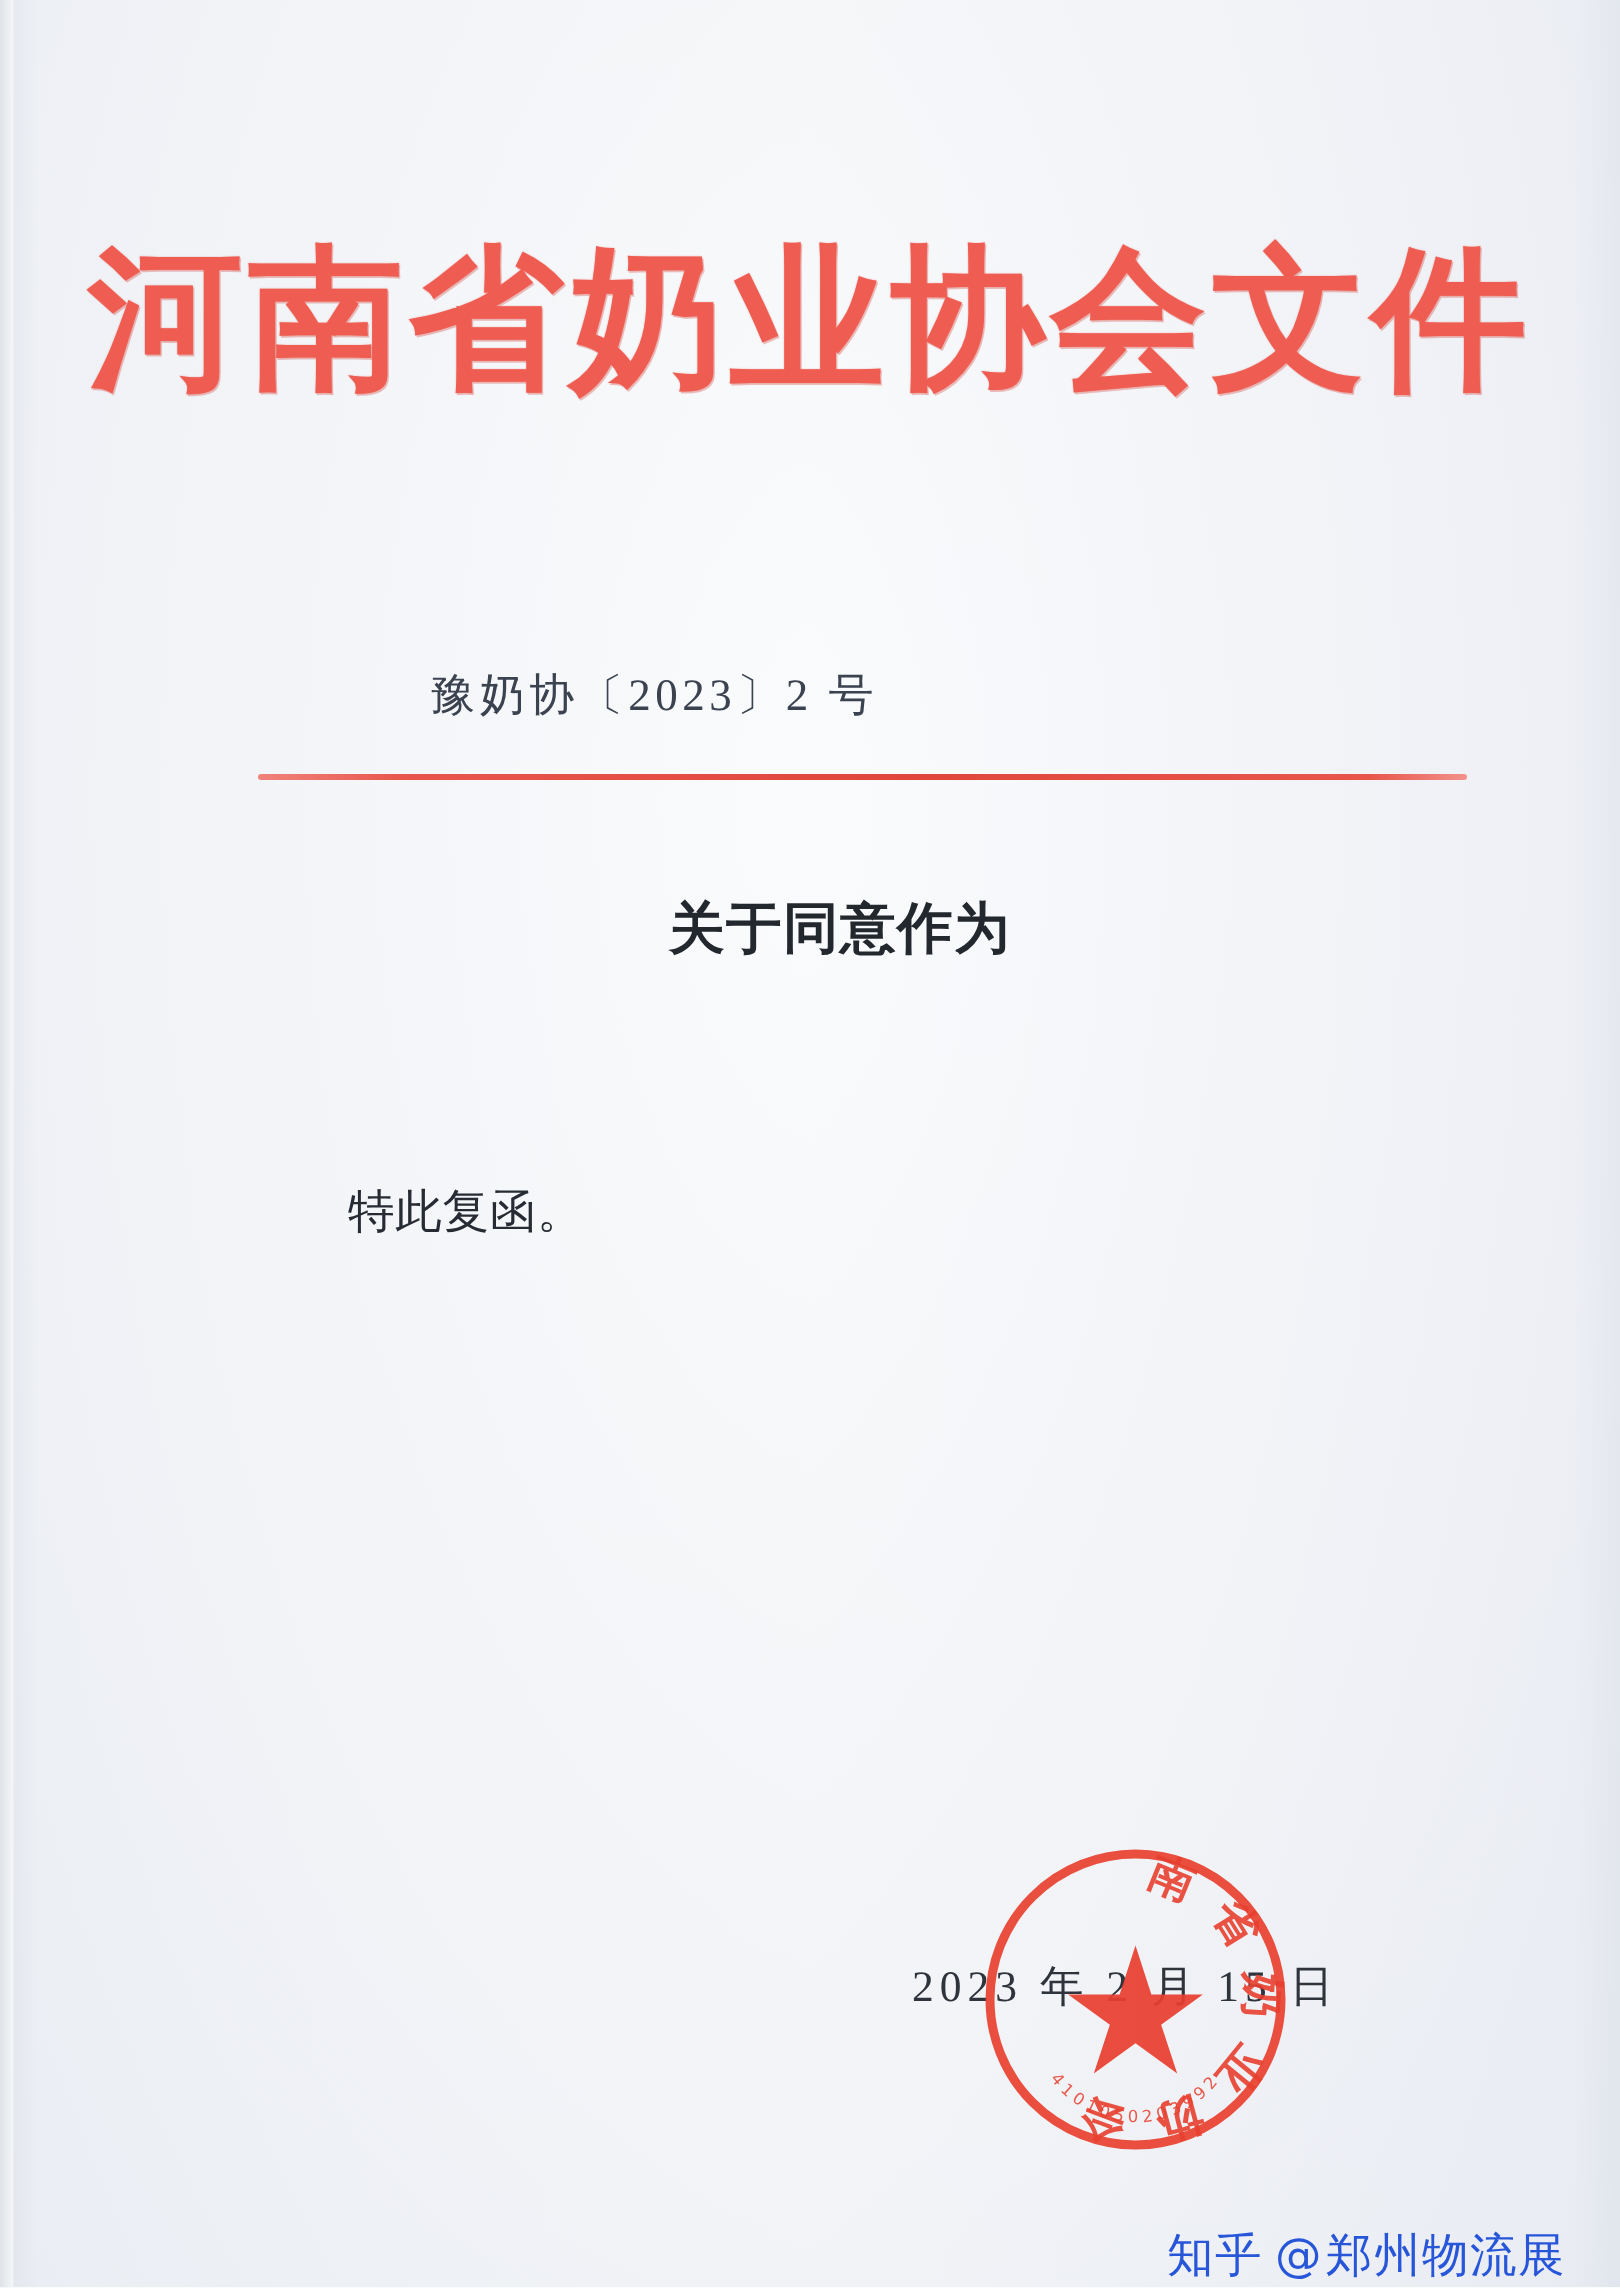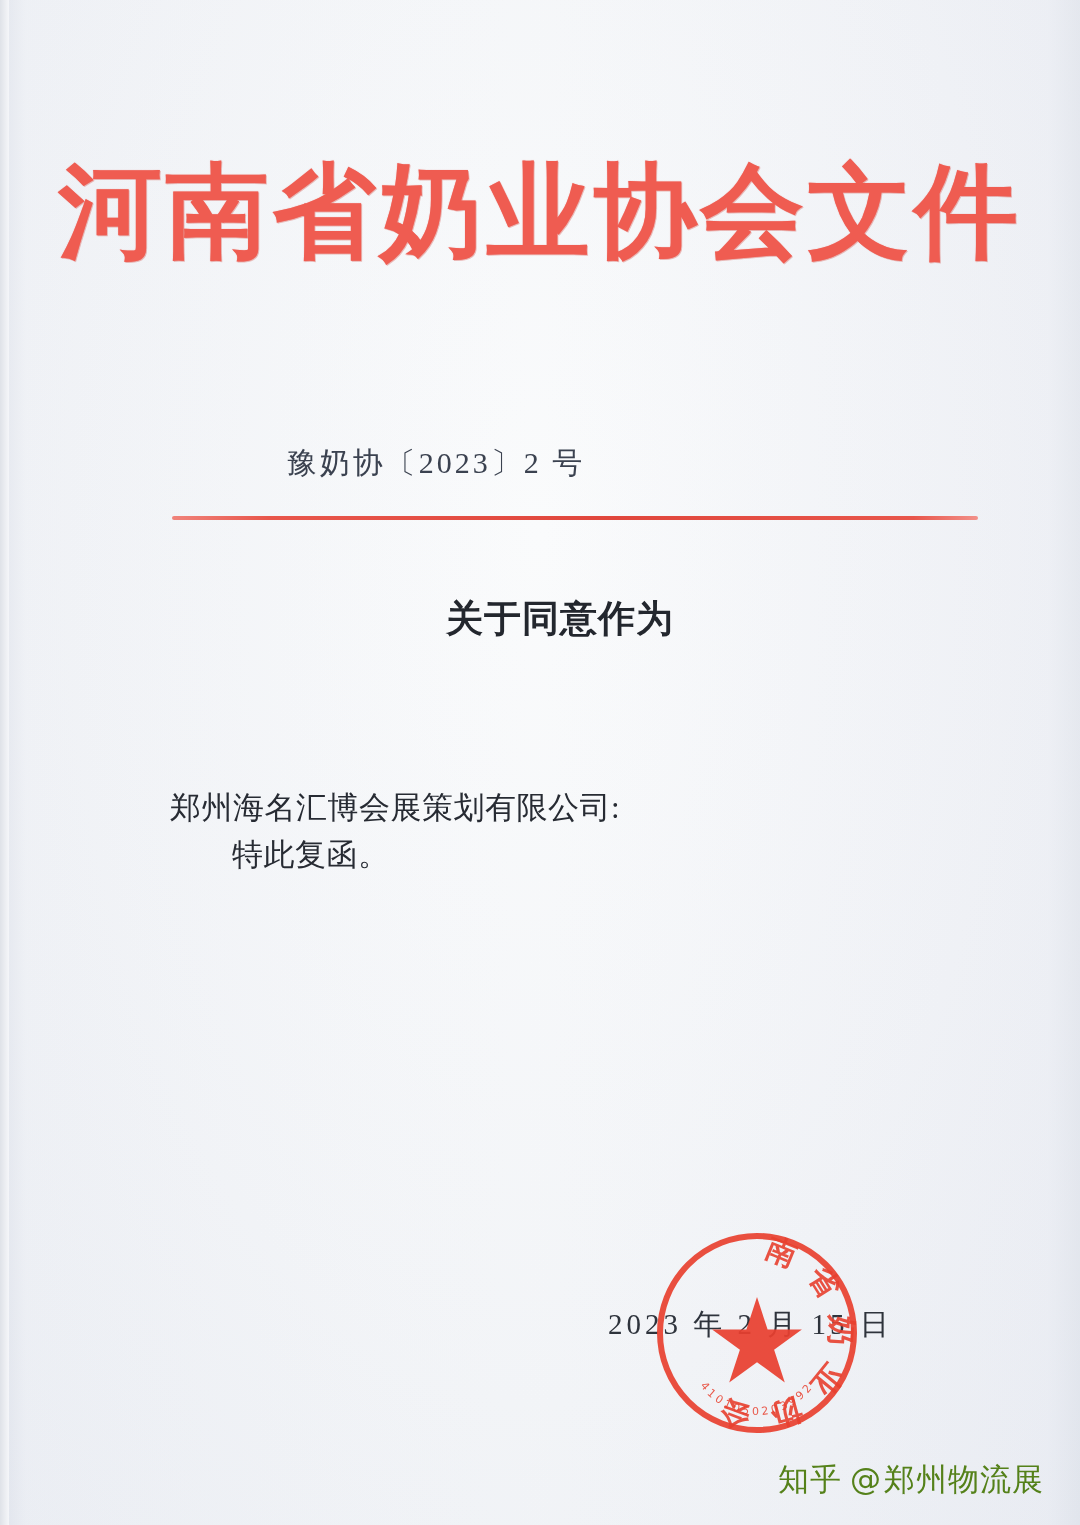--- a/index.html
+++ b/index.html
@@ -36,21 +36,21 @@
   
   #masthead {
     position: absolute;
     top: 152px;
     left: 0;
     width: 1080px;
     text-align: center;
   }
   #masthead-title {
     display: inline-block;
-    font-family: Liberation Serif, serif;
+    font-family: Liberation Sans, sans-serif;
     font-size: 103px;
     line-height: 1.18;
     font-weight: 700;
     color: #ef5c51;
     letter-spacing: 4px;
     text-shadow:
       0 0 1px rgba(230,70,58,.55),
       1px 1px 0 rgba(210,60,50,.30);
     white-space: nowrap;
   }
@@ -136,24 +136,24 @@
     width: 212px;
     height: 212px;
     pointer-events: none;
   }
   #seal svg { display: block; width: 212px; height: 212px; }
 
   
   #watermark {
     position: absolute;
     right: 36px;
-    bottom: 24px;
+    bottom: 0;
     font-family: "DejaVu Sans", "Liberation Sans", sans-serif;
     font-size: 31px;
-    color: #4d7c0f;
+    color: #1d4ed8;
     letter-spacing: 1px;
     white-space: nowrap;
     opacity: .95;
   }
   #watermark .wm-at { margin: 0 2px 0 8px; }
 </style>
 </head>
 <body>
 
 <div id="page">
@@ -167,21 +167,20 @@
 
   <div id="doc-number">豫奶协〔2023〕2 号</div>
 
   <div id="red-rule"></div>
 
   <div id="doc-title">
     <div class="title-line">关于同意作为</div>
   </div>
 
   <div id="body-block">
-    <p class="para">郑州海名汇博会展策划有限公司:</p>
     <p class="para indent">特此复函。</p>
   </div>
 
   <div id="date-line">2023 年 2 月 15 日</div>
 
   <div id="seal">
     <svg viewBox="0 0 212 212" xmlns="http://www.w3.org/2000/svg">
       <defs>
         <path id="ringpath" d="M 106,106 m 0,-74 a 74,74 0 1 1 -0.1,0" fill="none"></path>
       </defs>

